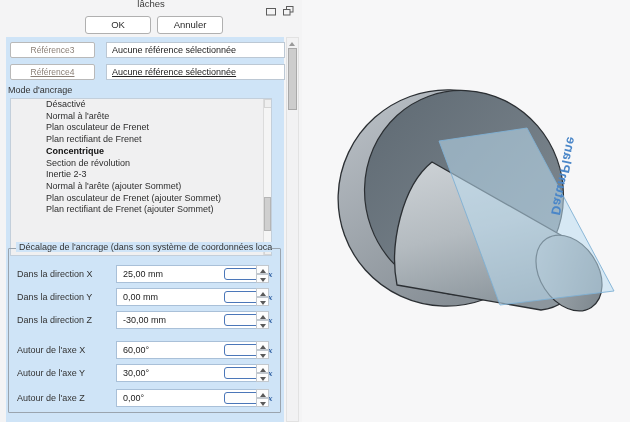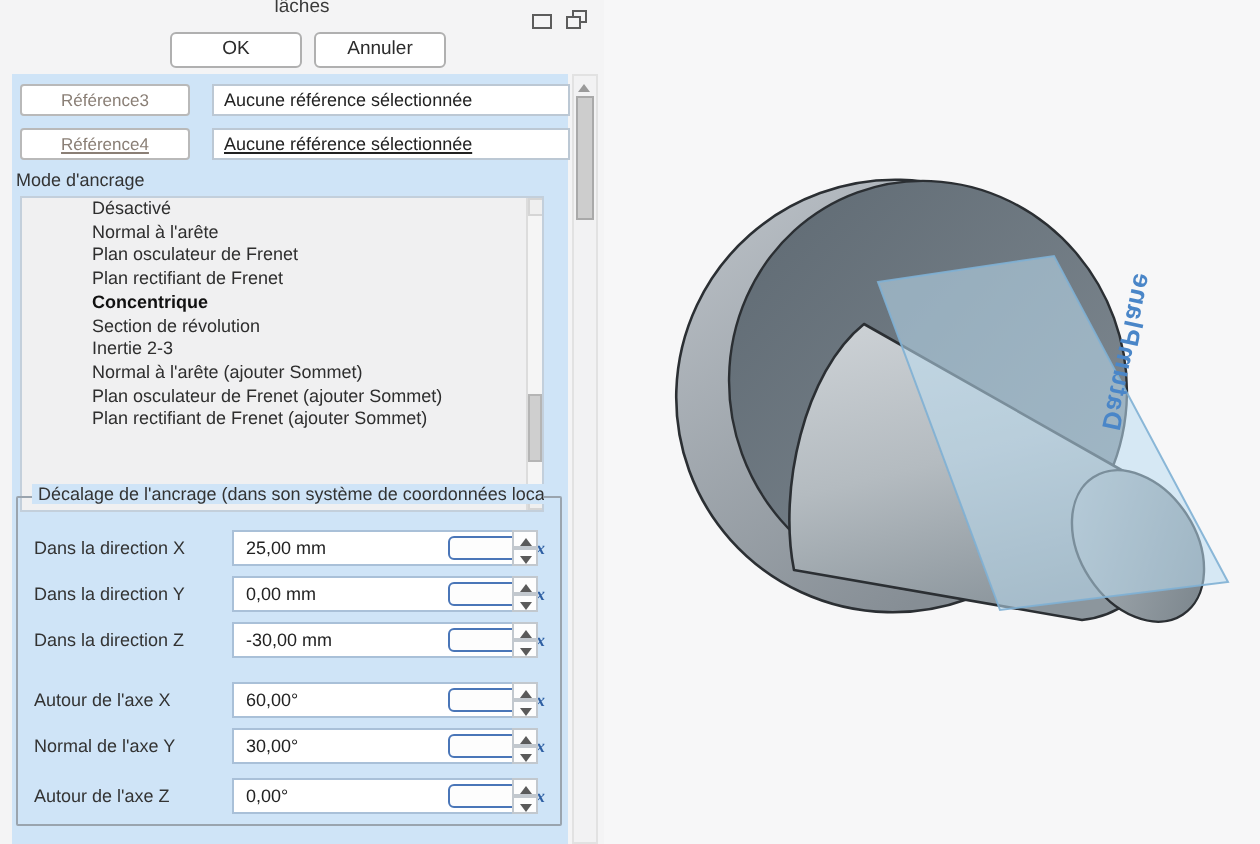--- a/index.html
+++ b/index.html
@@ -194,21 +194,21 @@
             <div class="spin up">
                 <i class="tri-up"></i>
               </div>
             <div class="spin down">
                 <i class="tri-down"></i>
               </div>
           </div>
         </div>
 
         <div class="frow" style="top:115px;">
-          <span class="flabel">Normal de l'axe Y</span>
+          <span class="flabel">Autour de l'axe Y</span>
           <div class="fbox">
             <span class="fval">30,00°</span>
             <span class="fx-btn">fx</span>
           </div>
           <div class="spinner">
             <div class="spin up">
                 <i class="tri-up"></i>
               </div>
             <div class="spin down">
                 <i class="tri-down"></i>

